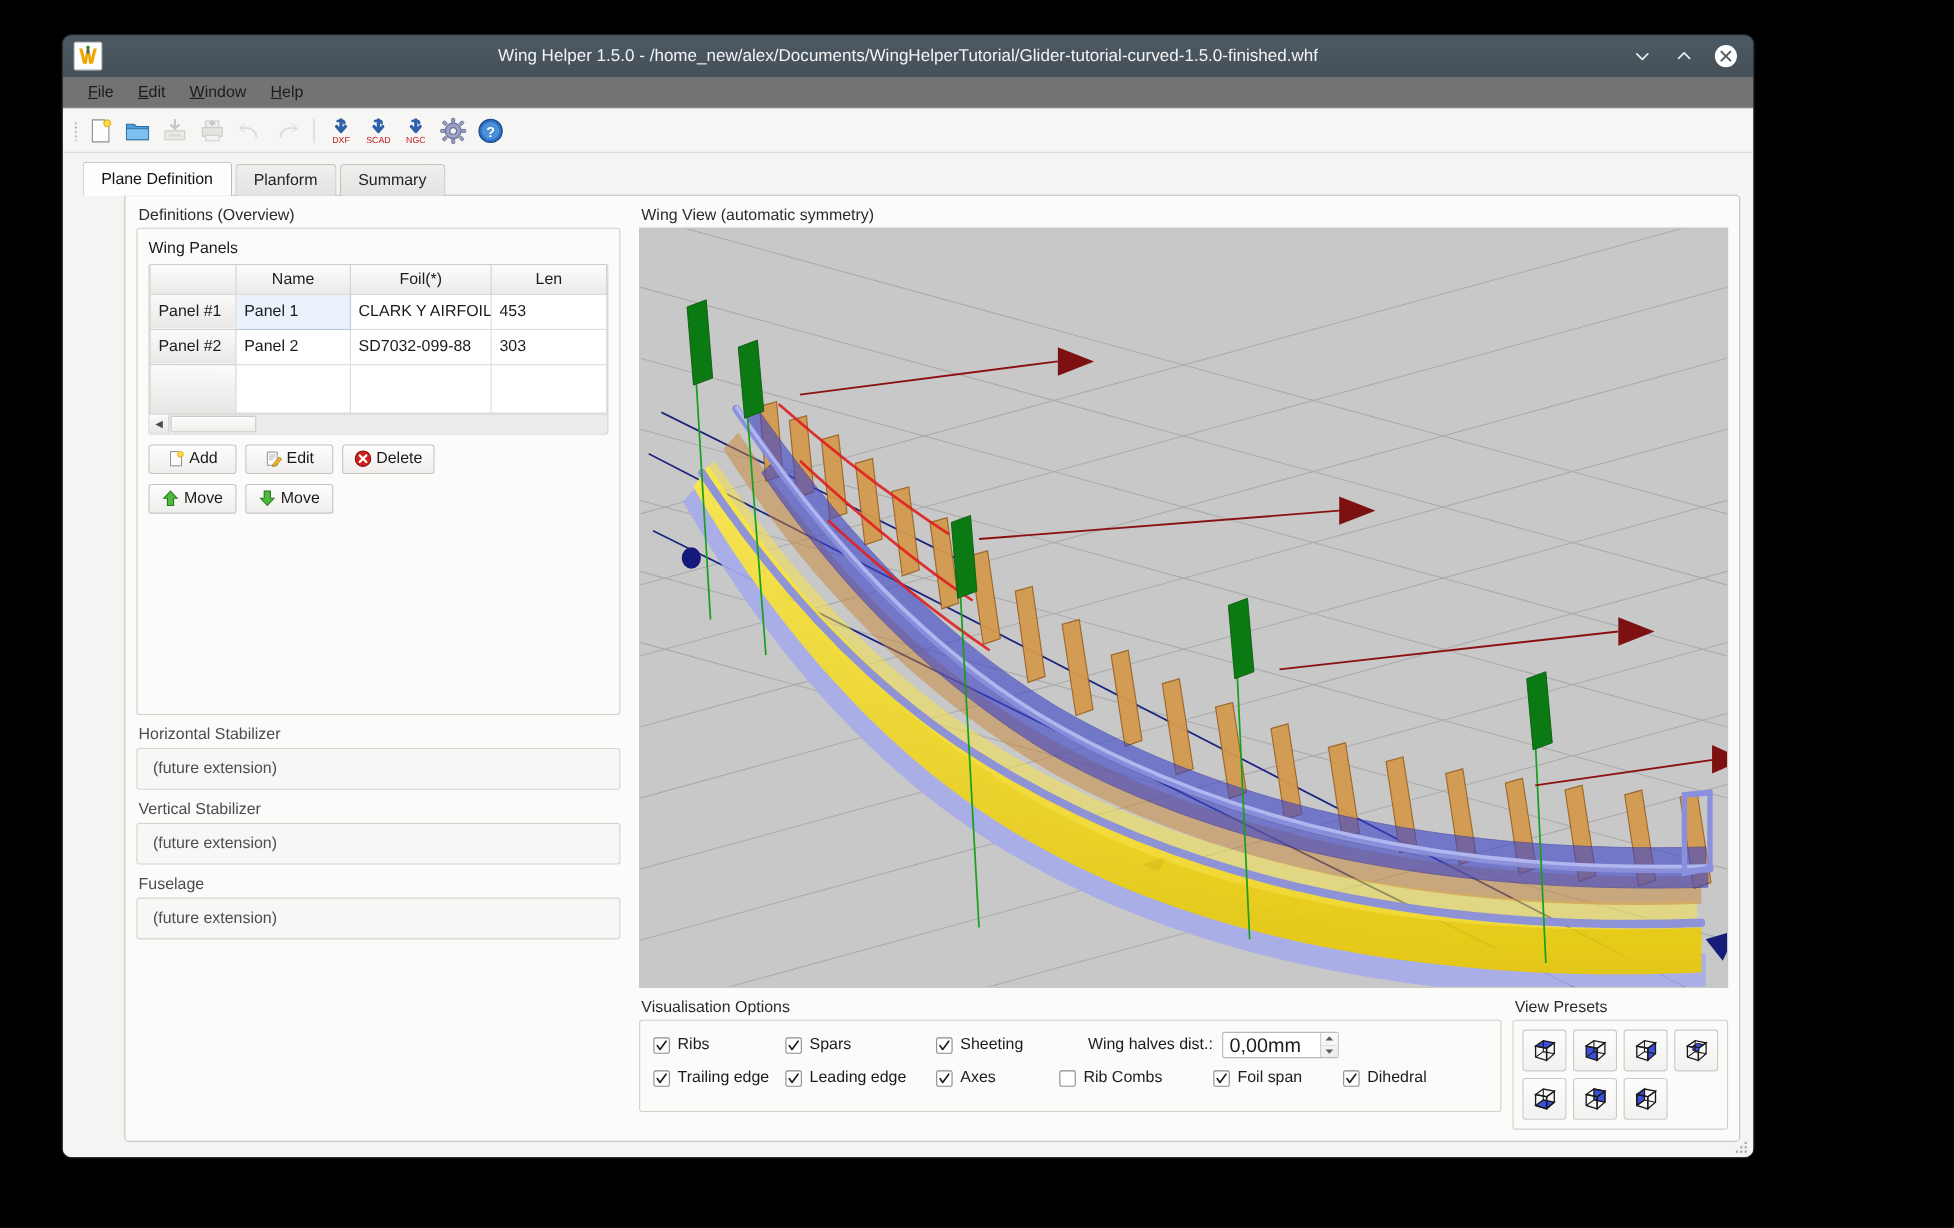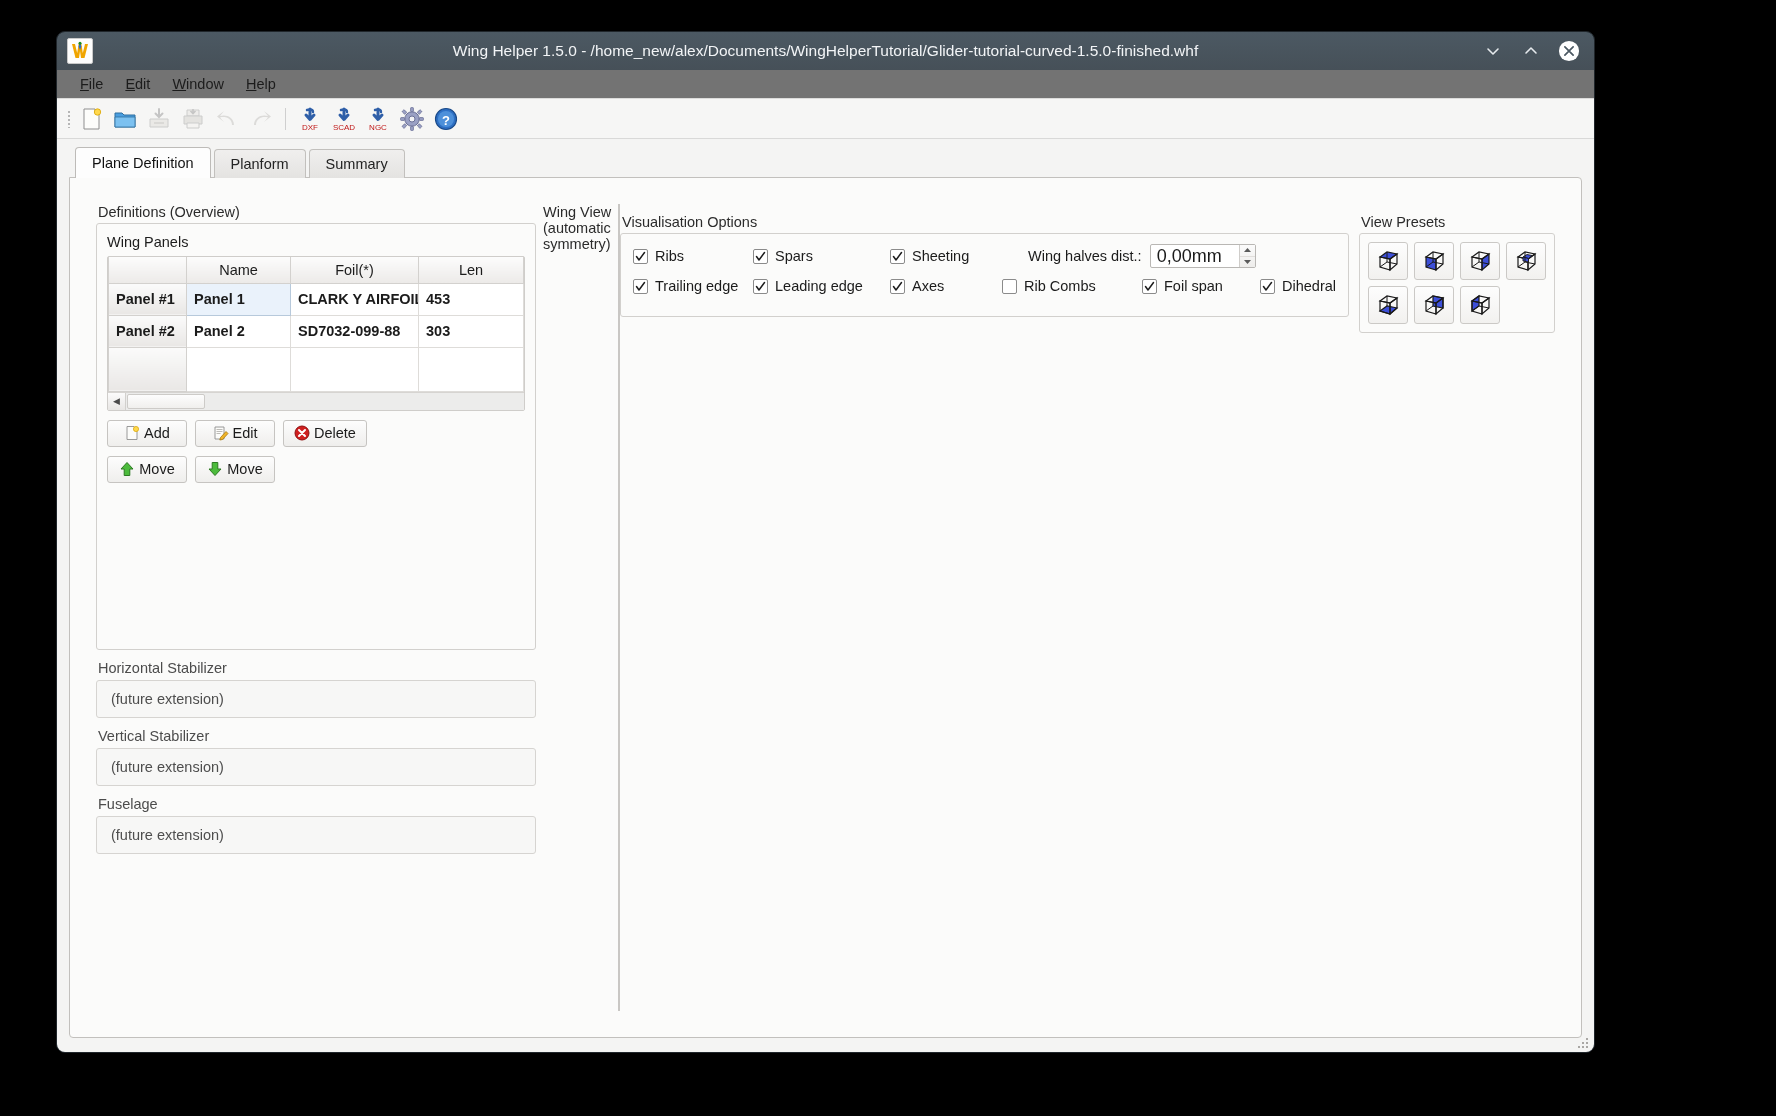--- a/index.html
+++ b/index.html
@@ -125,24 +125,25 @@
     height: 31px;
     color: #111;
     border-color: #bdbbb8;
   }
   .tabpanel {
     flex: 1 1 auto;
     background: #fbfbfa;
     border: 1px solid #c2c0bd;
     border-radius: 0 4px 4px 4px;
     margin-top: -1px;
-    padding: 26px;
+    padding: 10px;
     display: flex;
-    gap: 5px;
+    gap: 17px;
     min-height: 0;
+    margin-left: 44px;
   }
 
   
   .leftcol { width: 440px; flex: 0 0 440px; display: flex; flex-direction: column; min-height: 0;}
   .grouplabel { font-size: 14.5px; color: #2b2b2b; margin: 0 0 3px 2px; }
   .leftpanel-outer {
     border: 1px solid #d2d0cd; border-radius: 3px;
     background: #fbfbfa;
     flex: 1 1 auto; min-height: 0;
     padding: 10px 10px 10px 10px;
@@ -167,21 +168,21 @@
     padding: 0 6px;
     text-align: center;
   }
   table.paneltable th.corner { width: 78px; }
   table.paneltable td {
     border: 1px solid #dedcd9;
     height: 32px;
     padding: 0 7px;
     color: #1b1b1b;
     background: #fff;
-    white-space: nowrap; overflow: hidden; font-weight: bold;
+    white-space: nowrap; overflow: hidden;
   }
   table.paneltable td.rowhdr {
     background: linear-gradient(180deg,#fbfbfb 0%,#e9e7e5 100%);
     border: 1px solid #d3d1ce;
     text-align: left;
     width: 78px;
   }
   table.paneltable td.sel {
     background: #eaf2fb;
     border: 1px solid #b7c9db;
@@ -228,21 +229,21 @@
     border-radius: 3px;
     height: 38px;
     display: flex; align-items: center;
     padding-left: 14px;
     font-size: 14.5px;
     color: #4e4e4e;
   }
   .stab-label { font-size: 14.5px; color: #4c4c4c; margin: 0 0 4px 2px; }
 
   
-  .rightcol { flex: 1 1 auto; display: flex; flex-direction: row; min-height: 0; }
+  .rightcol { flex: 1 1 auto; display: flex; flex-direction: column; min-height: 0; }
   .view3d-wrap { flex: 1 1 auto; border: 1px solid #c9c7c4; background: #c8c8c8; position: relative; overflow: hidden; min-height:0; }
   .view3d-wrap svg { position: absolute; inset: 0; width: 100%; height: 100%; }
 
   .bottompanels { display: flex; gap: 10px; margin-top: 10px; flex: 0 0 auto; }
   .vis-col { flex: 1 1 auto; }
   .vp-col { width: 196px; flex: 0 0 196px; }
   .visbox {
     border: 1px solid #d2d0cd; border-radius: 3px; background: #fbfbfa;
     padding: 10px 12px 12px 12px;
   }

